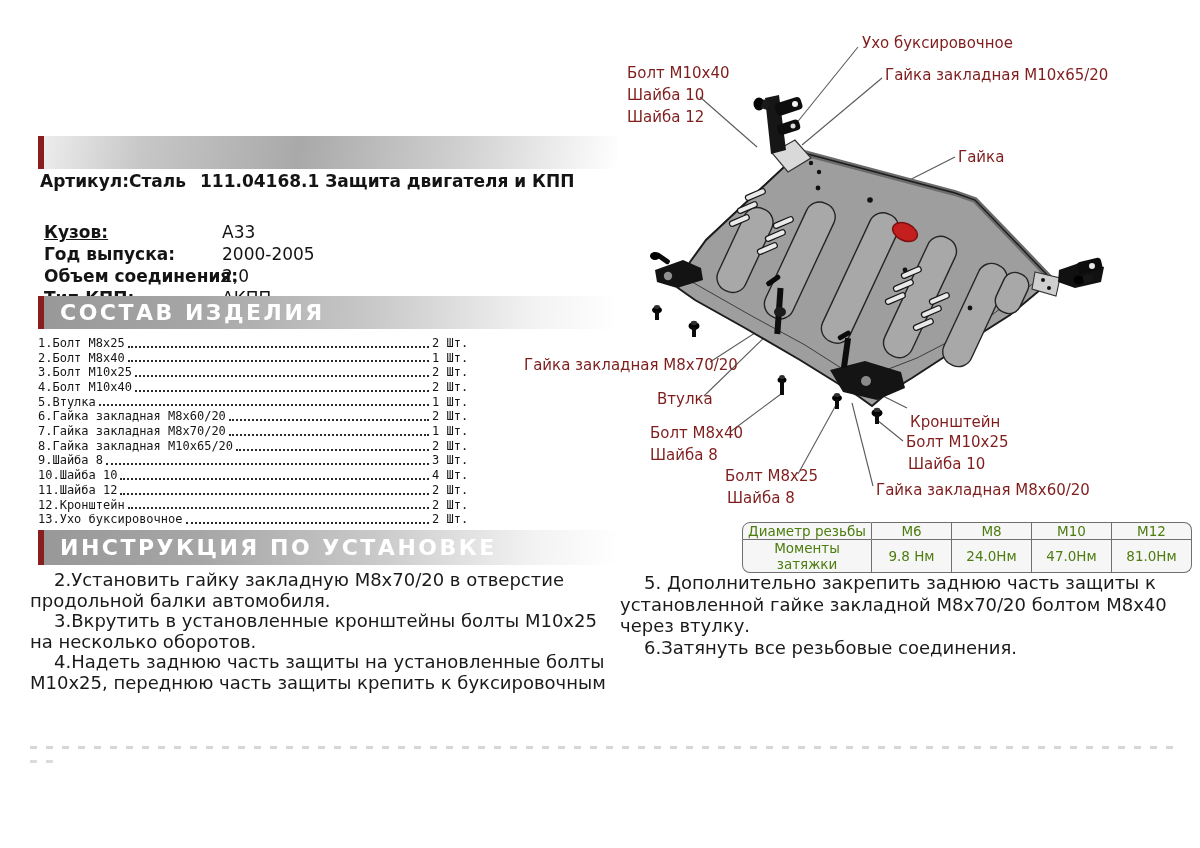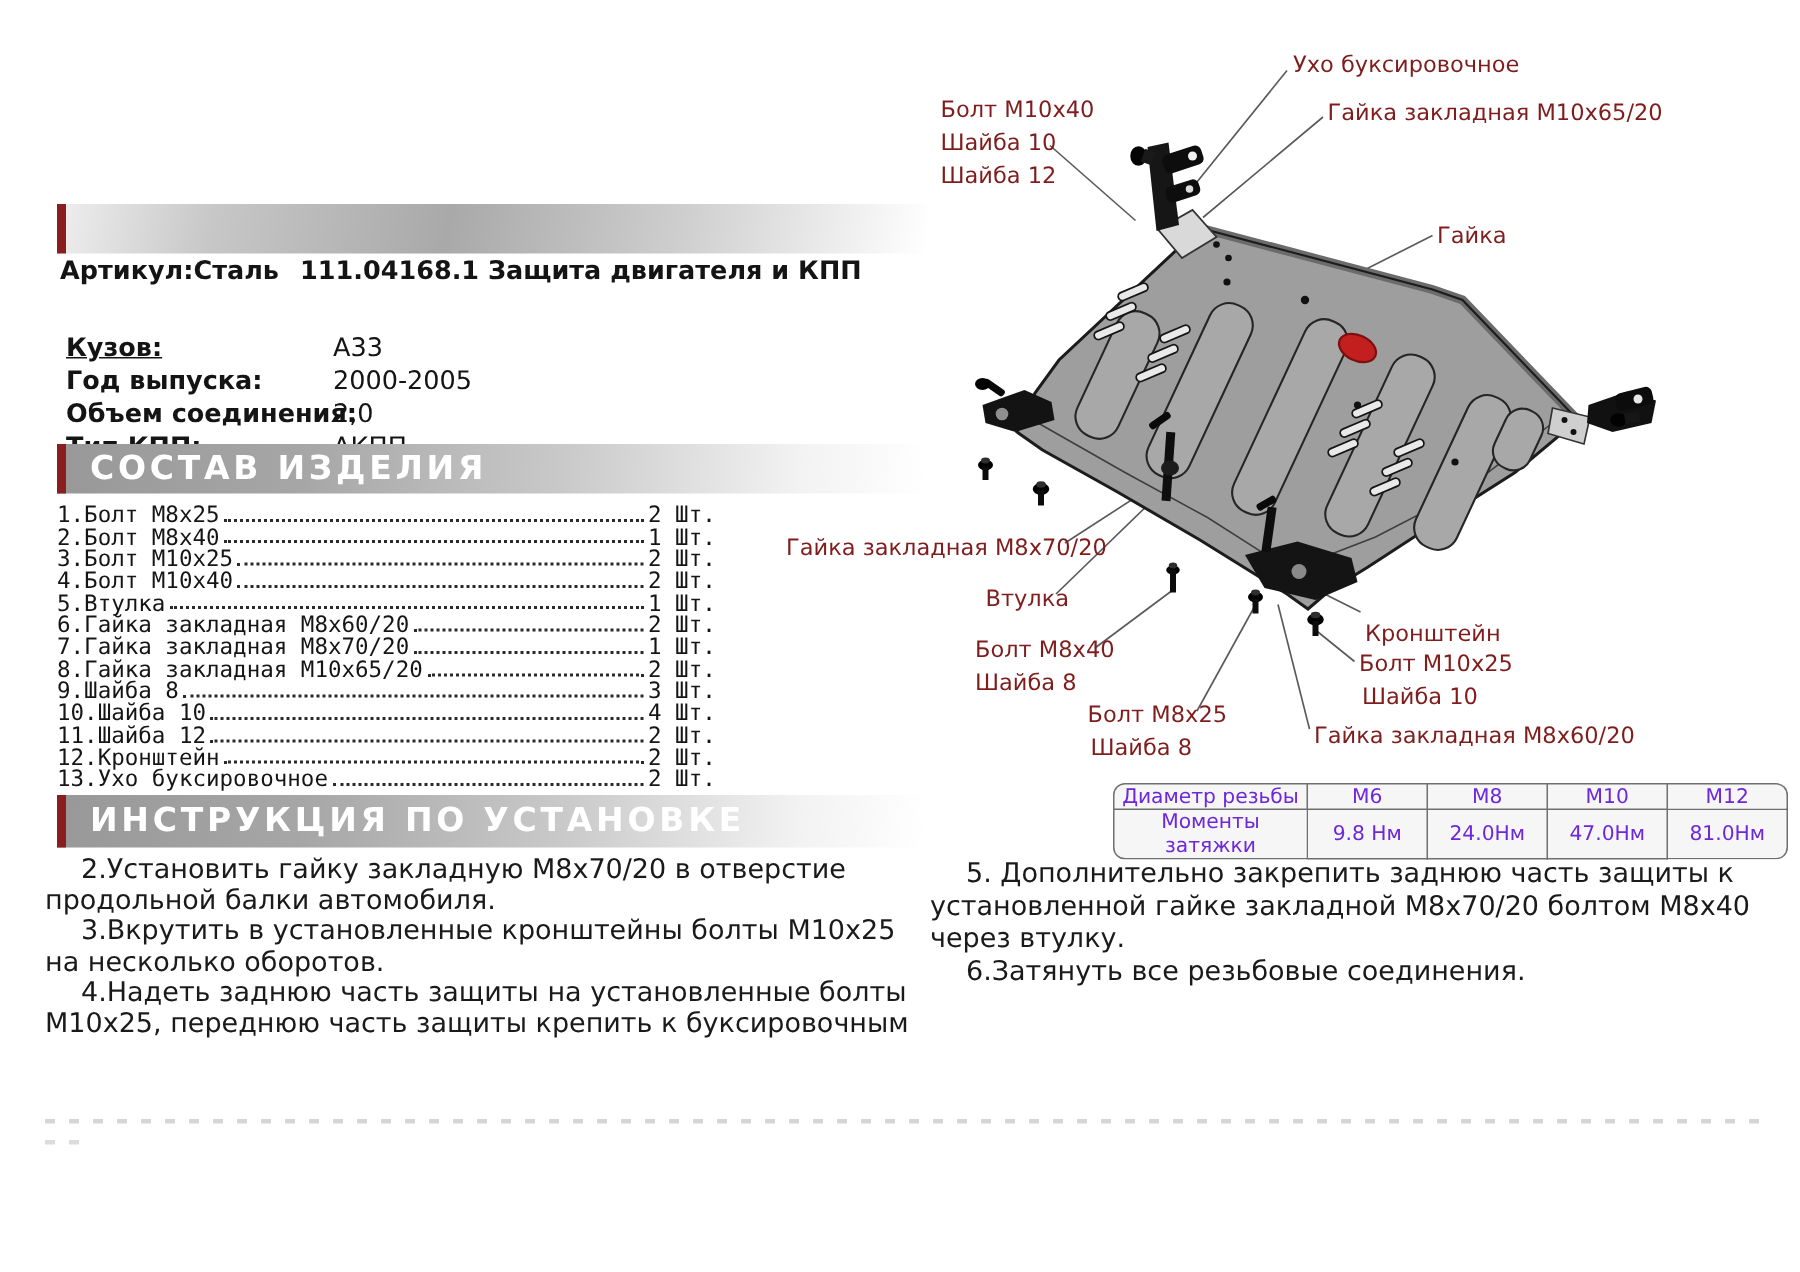--- a/index.html
+++ b/index.html
@@ -17,39 +17,39 @@
   .band-gray .txt{margin-left:22px;font-weight:bold;font-size:22px;letter-spacing:2.5px;color:#ffffff;}
 
   
   .artline{position:absolute;top:171px;left:40px;width:578px;font-size:17px;font-weight:bold;}
   .artline .val{position:absolute;left:160px;top:0;white-space:nowrap;}
   .spec{position:absolute;left:44px;width:560px;font-size:17px;height:20px;}
   .spec .lbl{font-weight:bold;}
   .spec .val{position:absolute;left:178px;top:0;font-weight:normal;}
 
   
-  #parts-list{position:absolute;left:38px;top:336px;width:452px;font-family:"DejaVu Sans Mono","Liberation Mono",monospace;font-size:15px;color:#151515;}
+  #parts-list{position:absolute;left:38px;top:336px;width:452px;font-family:"DejaVu Sans Mono","Liberation Mono",monospace;font-size:12px;color:#151515;}
   .part-row{display:flex;align-items:flex-end;height:14.7px;line-height:14.7px;white-space:nowrap;}
   .part-row .pn{flex:0 0 auto;}
   .part-row .dots{flex:1 1 auto;border-bottom:2px dotted #2a2a2a;margin:0 3px 3px 3px;min-width:8px;}
   .part-row .pq{flex:0 0 58px;text-align:left;}
 
   
   .instr{position:absolute;font-size:18px;line-height:20.6px;color:#1a1a1a;}
   #instr-left{left:30px;top:570px;width:584px;}
   #instr-right{left:620px;top:572px;width:566px;line-height:21.5px;}
   .instr p{margin:0;text-indent:24px;}
 
   
   .cutoff{position:absolute;height:3px;opacity:.35;background:repeating-linear-gradient(90deg,#8a8a8a 0 7px,transparent 7px 16px);}
   #cutoff-1{left:30px;top:746px;width:1150px;}
   #cutoff-2{left:30px;top:760px;width:26px;opacity:.3;}
 
   
-  #torque-table{position:absolute;left:718px;top:522px;border-collapse:separate;border-spacing:0;font-size:13.5px;color:#6d28d9;padding-left:24px;}
+  #torque-table{position:absolute;left:718px;top:522px;border-collapse:separate;border-spacing:0;font-size:13.5px;color:#4d7c0f;padding-left:24px;}
   #torque-table td{border:1px solid #6f6f6f;border-left:none;border-top:none;background:#f6f6f6;text-align:center;padding:0;height:16px;}
   #torque-table tr td:first-child{border-left:1px solid #6f6f6f;width:128px;}
   #torque-table td.v{width:79px;}
   #torque-table tr:first-child td{border-top:1px solid #6f6f6f;}
   #torque-table tr:first-child td:first-child{border-top-left-radius:8px;}
   #torque-table tr:first-child td:last-child{border-top-right-radius:8px;}
   #torque-table tr:last-child td:first-child{border-bottom-left-radius:8px;}
   #torque-table tr:last-child td:last-child{border-bottom-right-radius:8px;}
 
   

